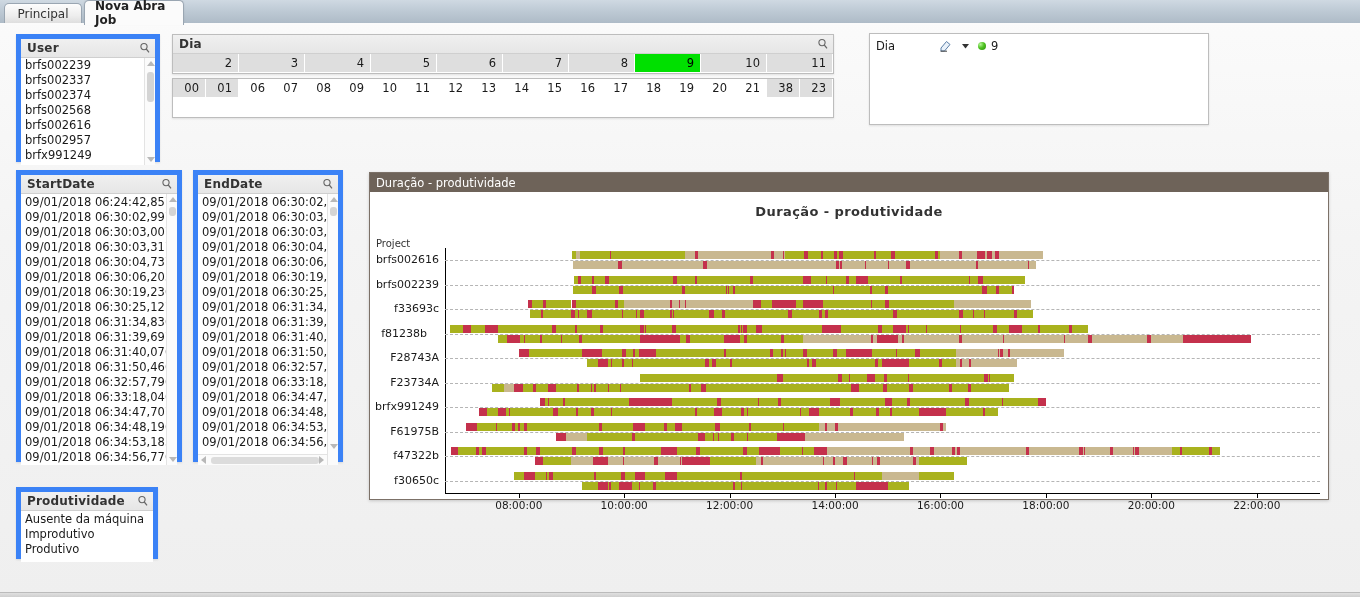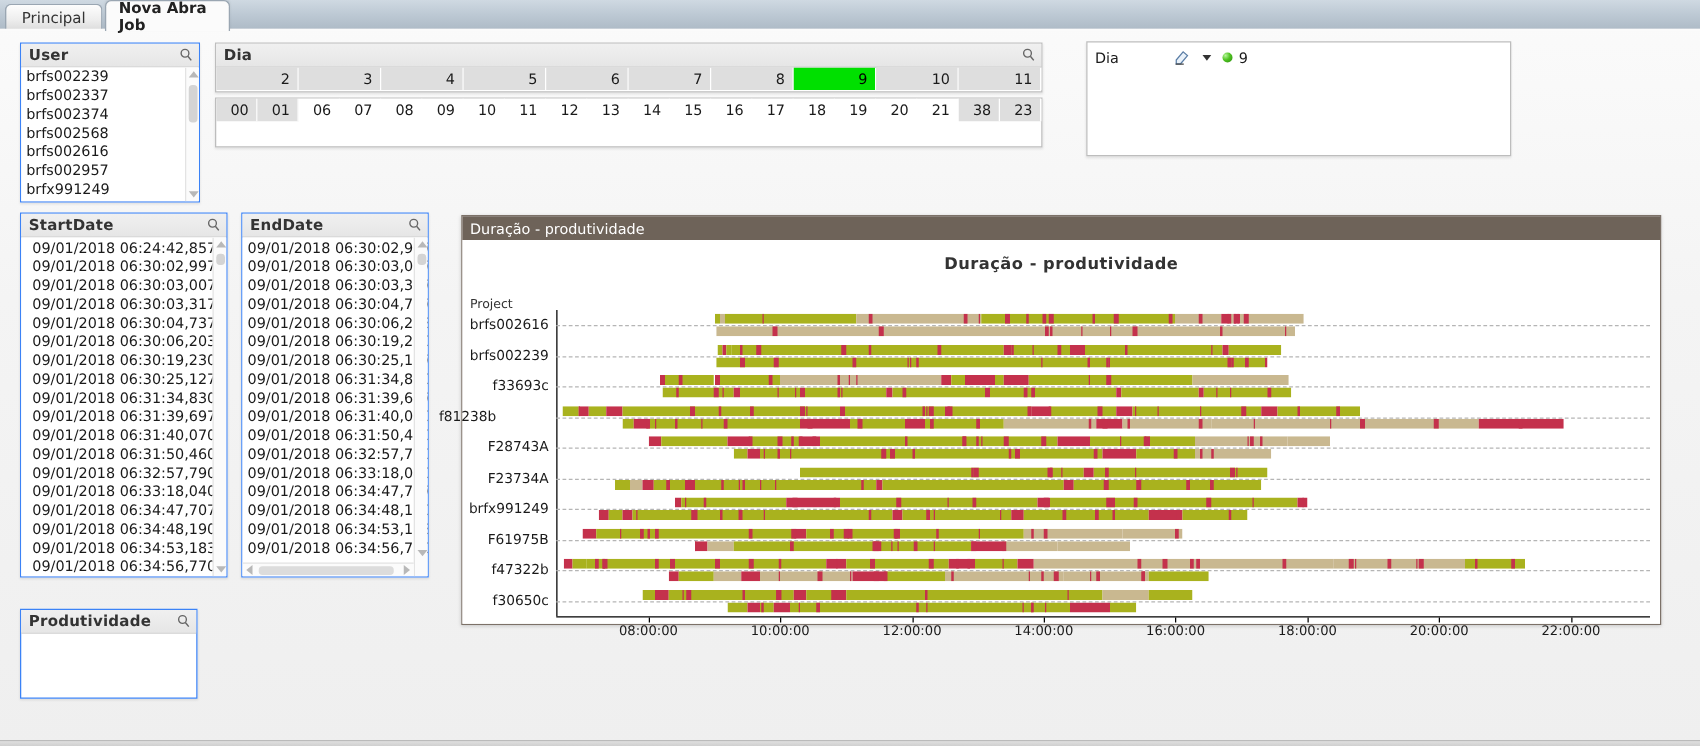--- a/index.html
+++ b/index.html
@@ -42,21 +42,21 @@
     box-shadow: 0 -1px 2px rgba(0,0,0,.08);
   }
   .tabfill {
     position:absolute; left:0; top:23px; width:1360px; height:2px; background:#fbfbfb;
     z-index:2;
   }
 
   
   .panel { position: absolute; }
   .lb {
-    border: 1px solid #3b82f6;
+    border: 5px solid #3b82f6;
     background: #fff;
     box-shadow: 0 1px 2px rgba(0,0,0,.10);
   }
   .lb-cap {
     height: 19px;
     background: linear-gradient(180deg,#f0f0f0 0%, #e6e6e6 100%);
     border-bottom: 1px solid #cfcfcf;
     display: flex; align-items: center;
     padding: 0 4px 0 6px;
     position: relative;
@@ -393,40 +393,47 @@
 <div class="panel lb" style="left:16px; top:487px; width:142px; height:72px;">
   <div class="lb-cap">
     <span class="t">Produtividade</span>
     <span class="mag">
       <svg width="12" height="12" viewBox="0 0 12 12">
           <circle cx="5" cy="4.6" r="3.1" fill="none" stroke="#666" stroke-width="1.1"></circle>
           <line x1="7.3" y1="7" x2="10" y2="10.3" stroke="#666" stroke-width="1.2"></line>
         </svg>
     </span>
   </div>
+  <div class="lb-body" style="height:51px;">
+    <div id="produtividade-rows" style="padding-top:1px;">
+        <div class="lb-row">Ausente da máquina</div>
+        <div class="lb-row">Improdutivo</div>
+        <div class="lb-row">Produtivo</div>
+      </div>
+  </div>
 </div>
 
 <div class="chart" style="left:369px; top:172px; width:960px; height:328px;">
   <div class="chart-cap">
     <span class="t">Duração - produtividade</span>
   </div>
   <div class="chart-body" style="height:307px;">
     <div class="chart-title">Duração - produtividade</div>
     <div class="axis-label" style="left:6px; top:46px;">Project</div>
     <div id="plot">
         <div class="yaxis" style="left: 75px; top: 56px; height: 245px;"></div>
         <div class="xaxis" style="left: 75px; top: 301px; width: 875px;"></div>
         <div class="gridline" style="left: 75px; top: 68.25px; width: 875px;"></div>
         <div class="ytick" style="right: 889px; top: 61.25px; width: 70px;">brfs002616</div>
         <div class="gridline" style="left: 75px; top: 92.75px; width: 875px;"></div>
         <div class="ytick" style="right: 889px; top: 85.75px; width: 70px;">brfs002239</div>
         <div class="gridline" style="left: 75px; top: 117.25px; width: 875px;"></div>
         <div class="ytick" style="right: 889px; top: 110.25px; width: 70px;">f33693c</div>
         <div class="gridline" style="left: 75px; top: 141.75px; width: 875px;"></div>
-        <div class="ytick" style="right: 931px; top: 134.75px; width: 70px;">f81238b</div>
+        <div class="ytick" style="right: 901px; top: 134.75px; width: 70px;">f81238b</div>
         <div class="gridline" style="left: 75px; top: 166.25px; width: 875px;"></div>
         <div class="ytick" style="right: 889px; top: 159.25px; width: 70px;">F28743A</div>
         <div class="gridline" style="left: 75px; top: 190.75px; width: 875px;"></div>
         <div class="ytick" style="right: 889px; top: 183.75px; width: 70px;">F23734A</div>
         <div class="gridline" style="left: 75px; top: 215.25px; width: 875px;"></div>
         <div class="ytick" style="right: 889px; top: 208.25px; width: 70px;">brfx991249</div>
         <div class="gridline" style="left: 75px; top: 239.75px; width: 875px;"></div>
         <div class="ytick" style="right: 889px; top: 232.75px; width: 70px;">F61975B</div>
         <div class="gridline" style="left: 75px; top: 264.25px; width: 875px;"></div>
         <div class="ytick" style="right: 889px; top: 257.25px; width: 70px;">f47322b</div>

